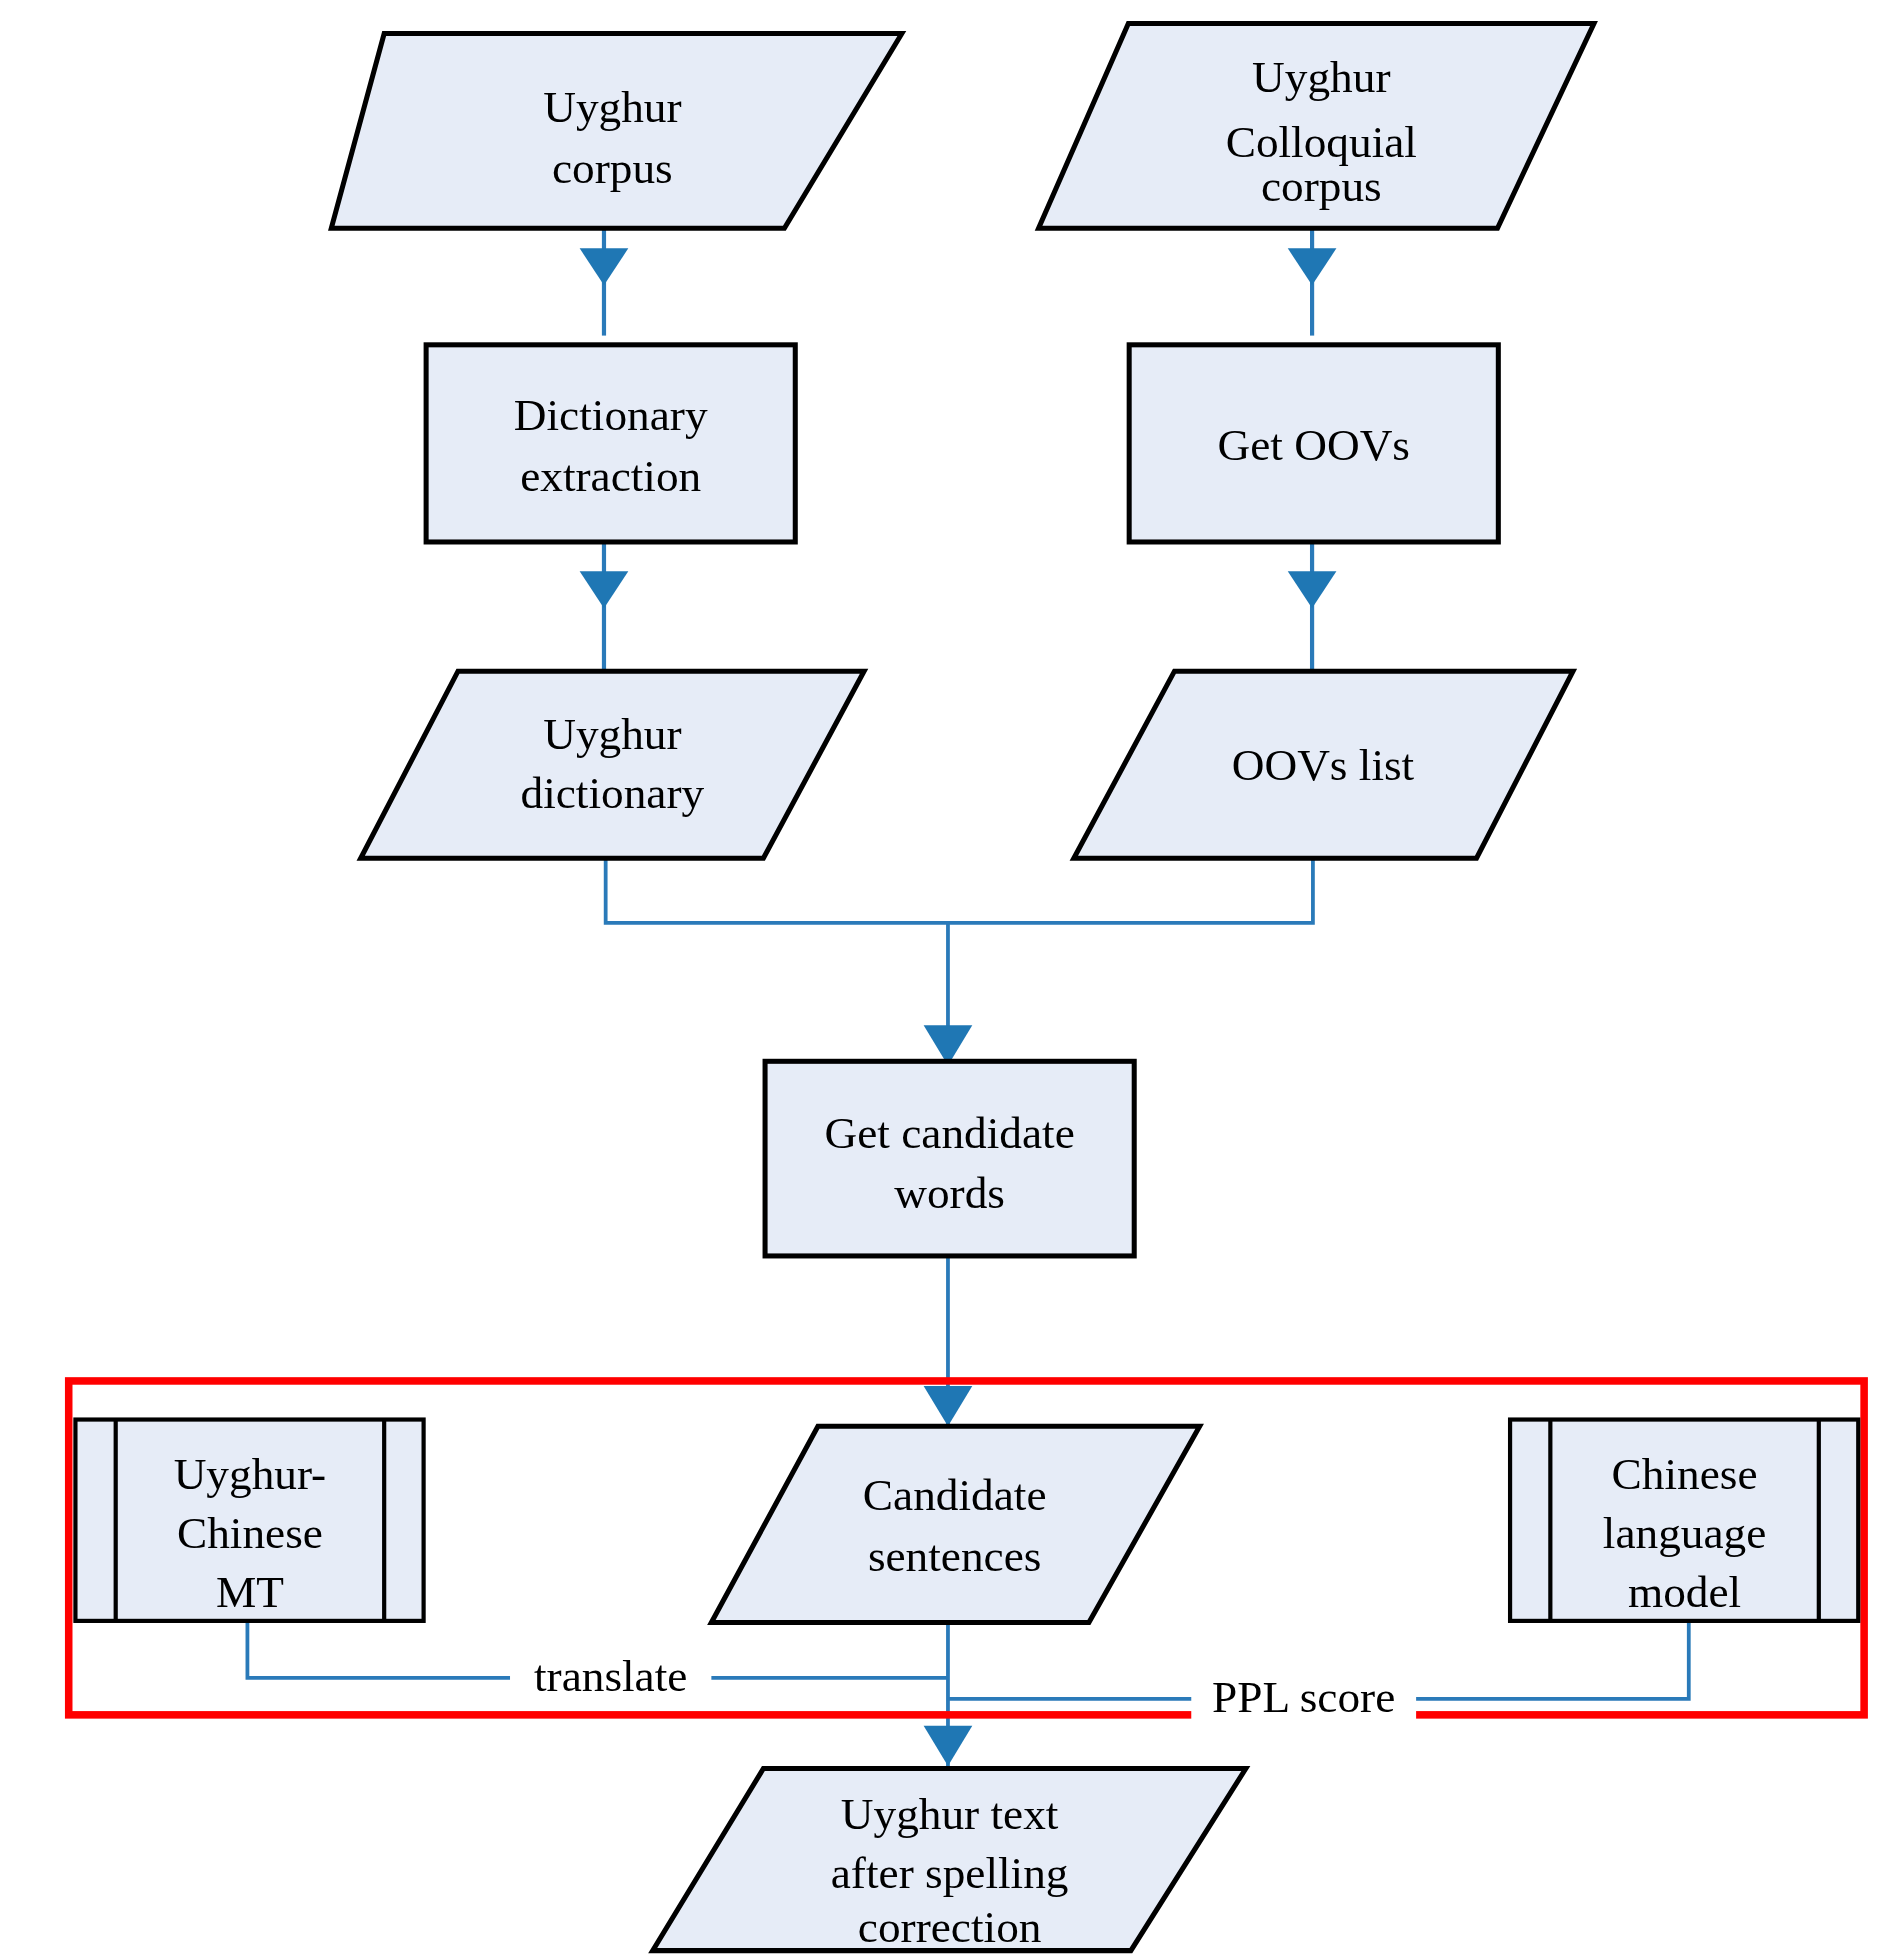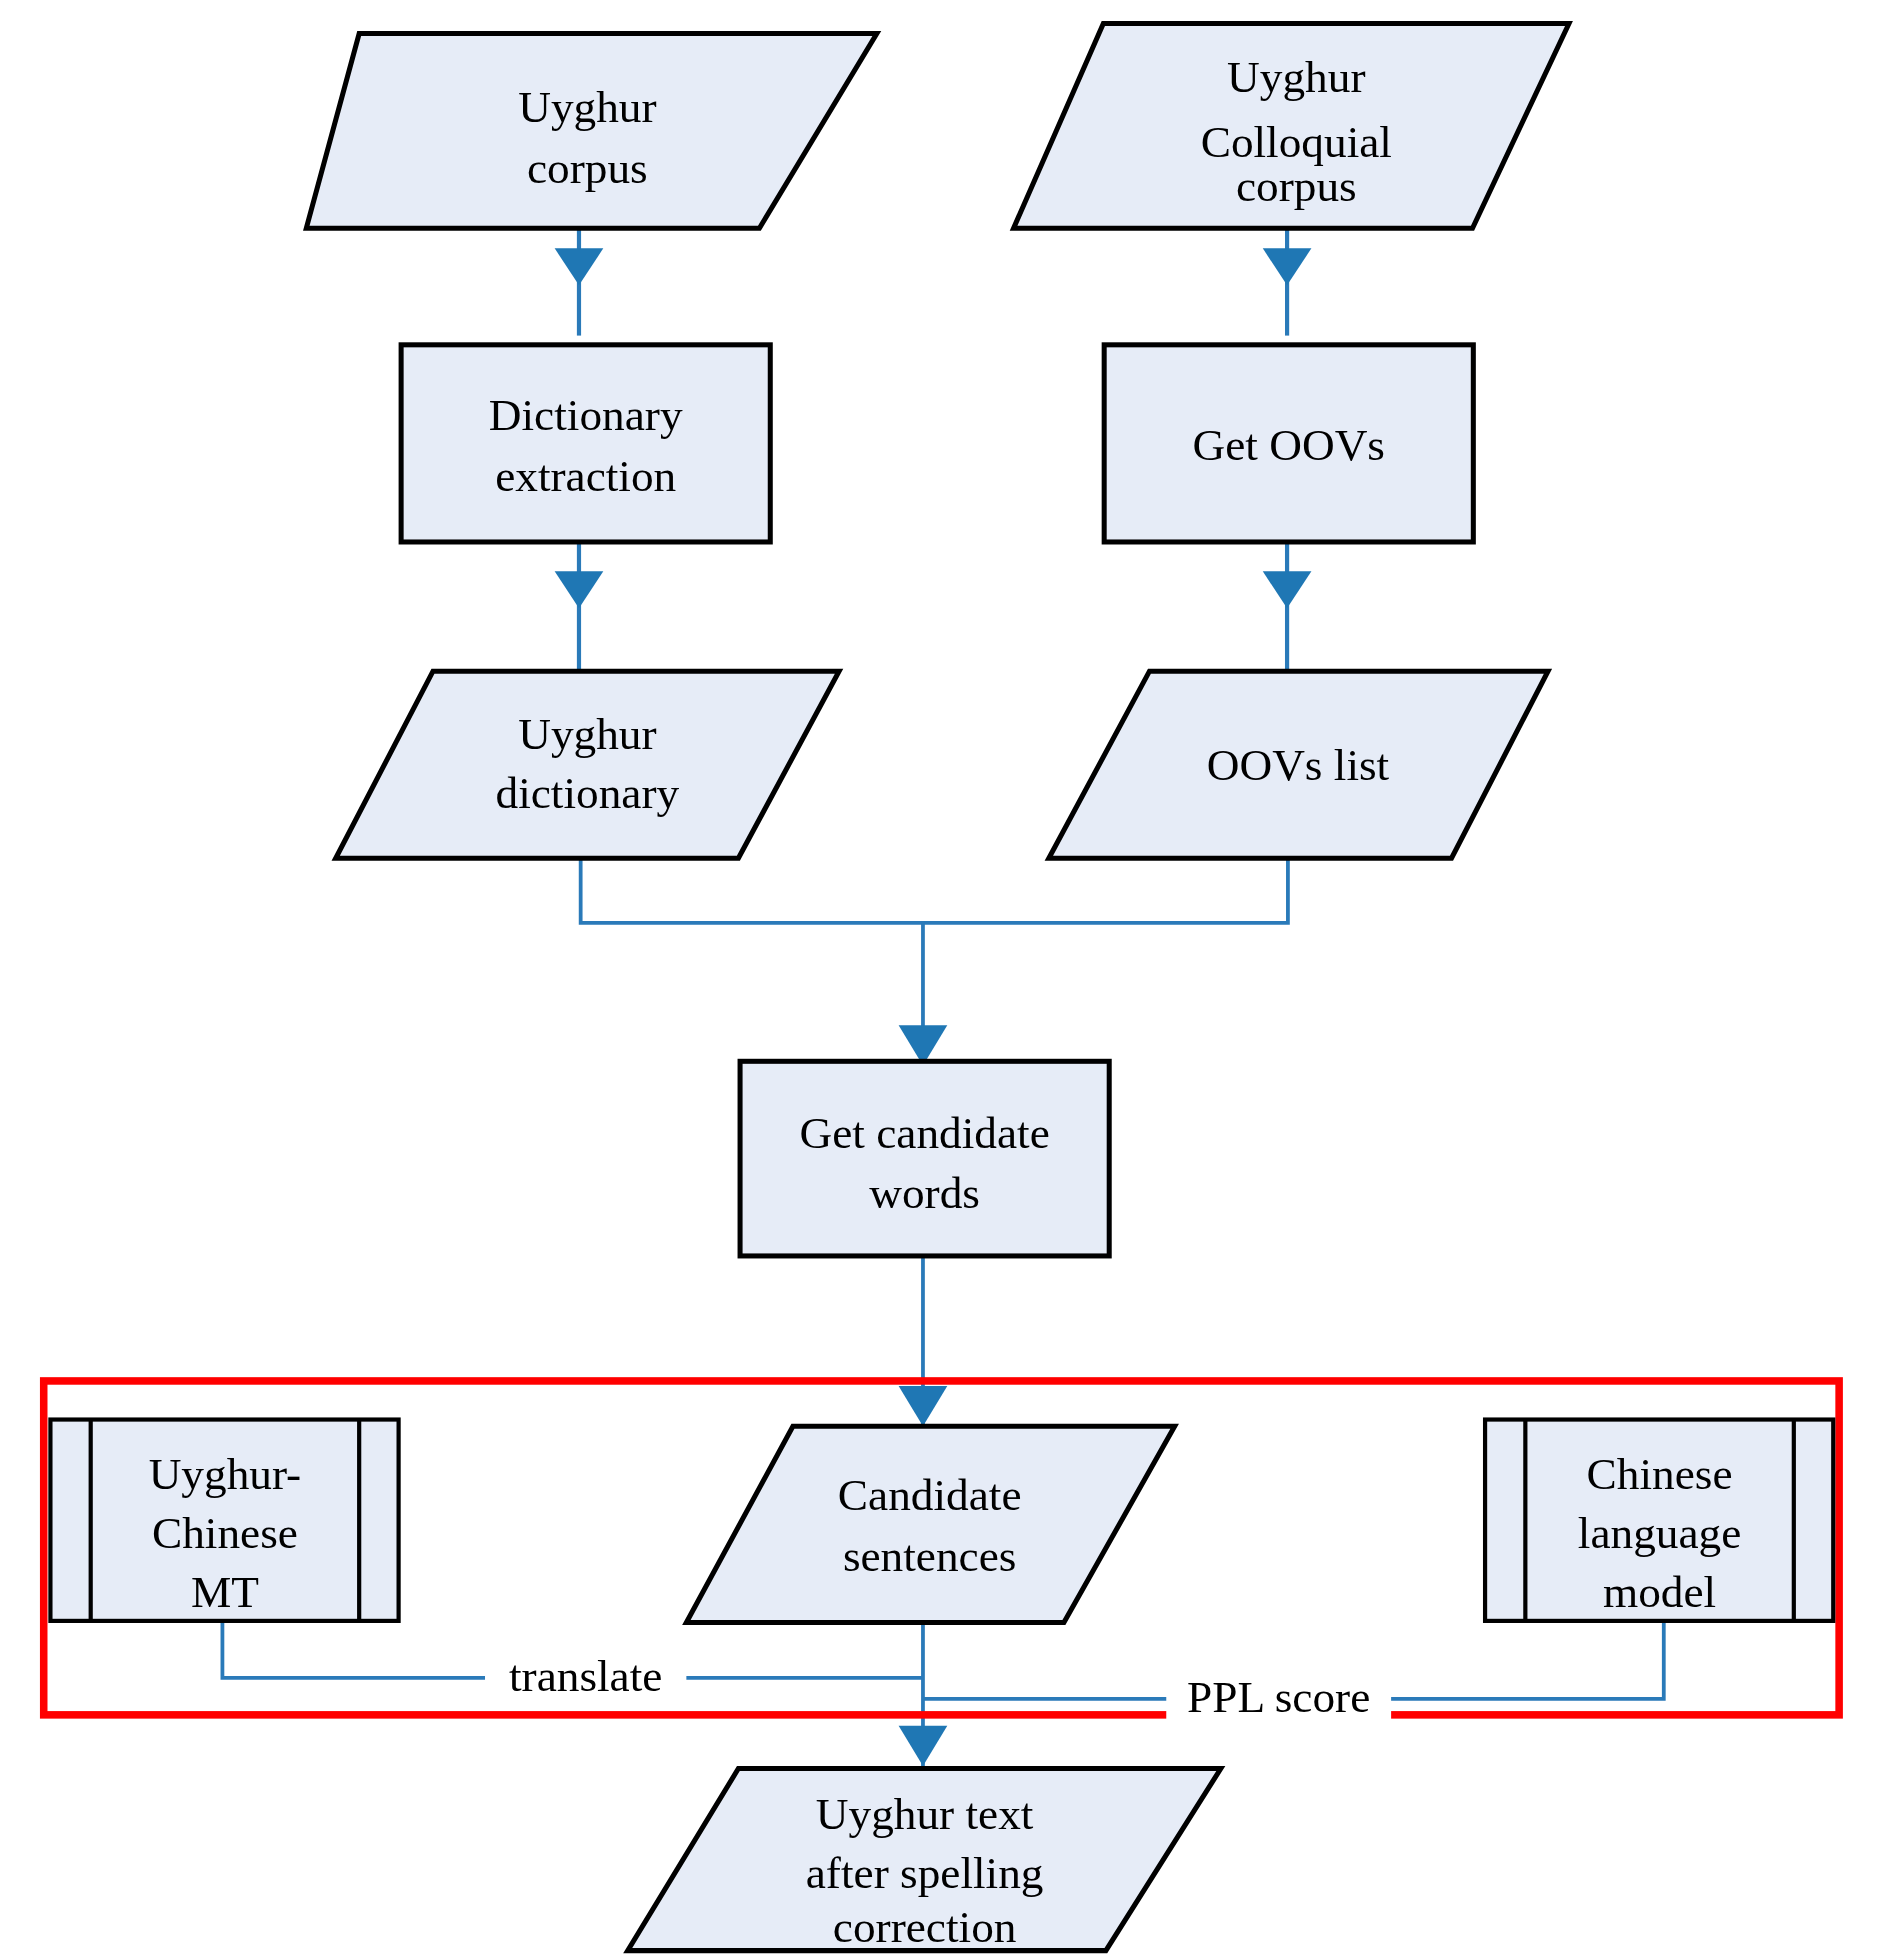--- a/index.html
+++ b/index.html
@@ -10,20 +10,21 @@
   body {
     width: 1882px;
     height: 1959px;
     font-family: "Liberation Serif", "DejaVu Serif", serif;
     overflow: hidden;
   }
   #diagram-root {
     position: relative;
     width: 1554px;
     height: 1959px;
+    padding-left: 25px;
   }
   svg#flowchart {
     display: block;
     width: 1882px;
     height: 1959px;
   }
   .node-fill {
     fill: #e6ecf7;
     stroke: #000000;
     stroke-width: 6;

